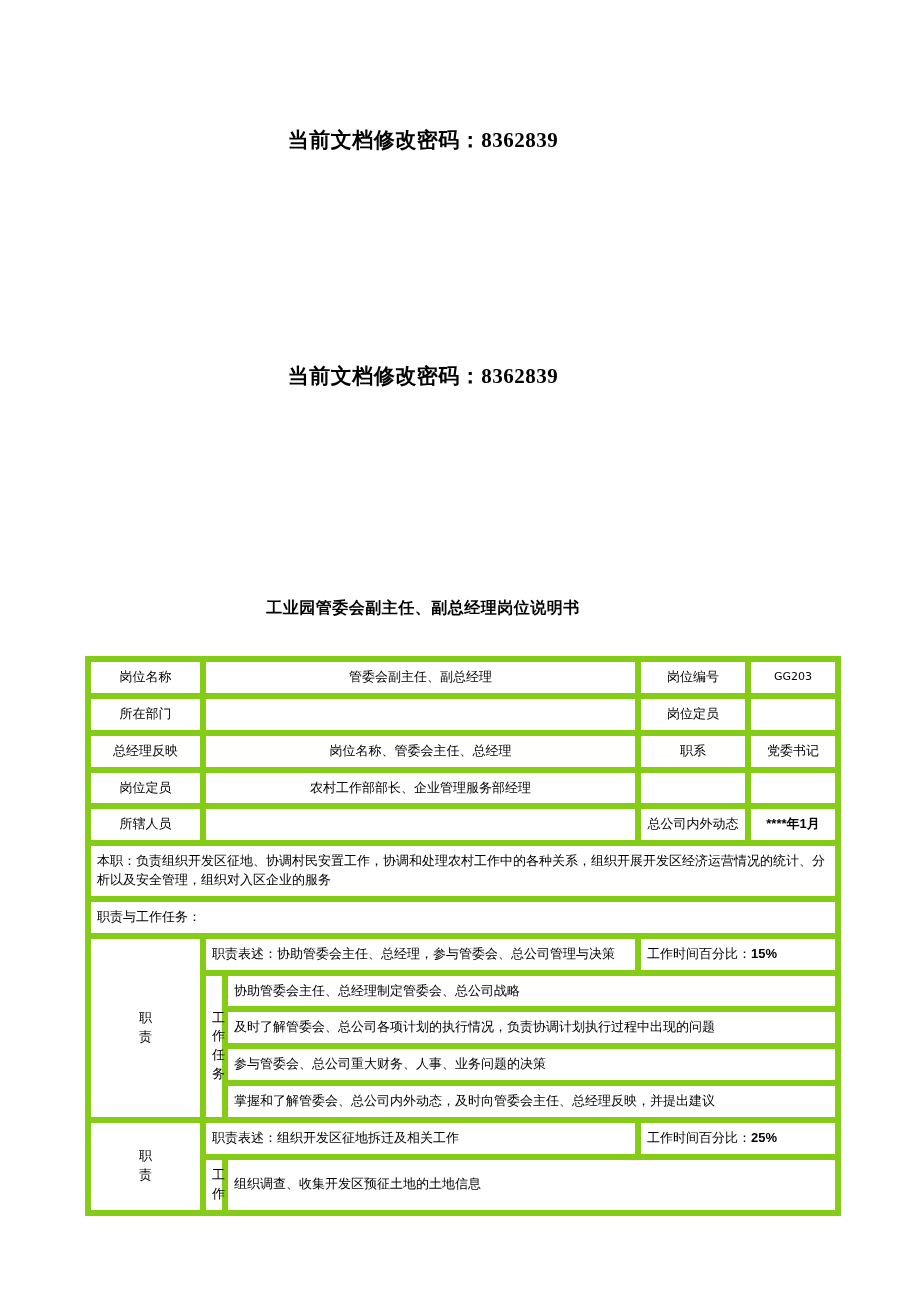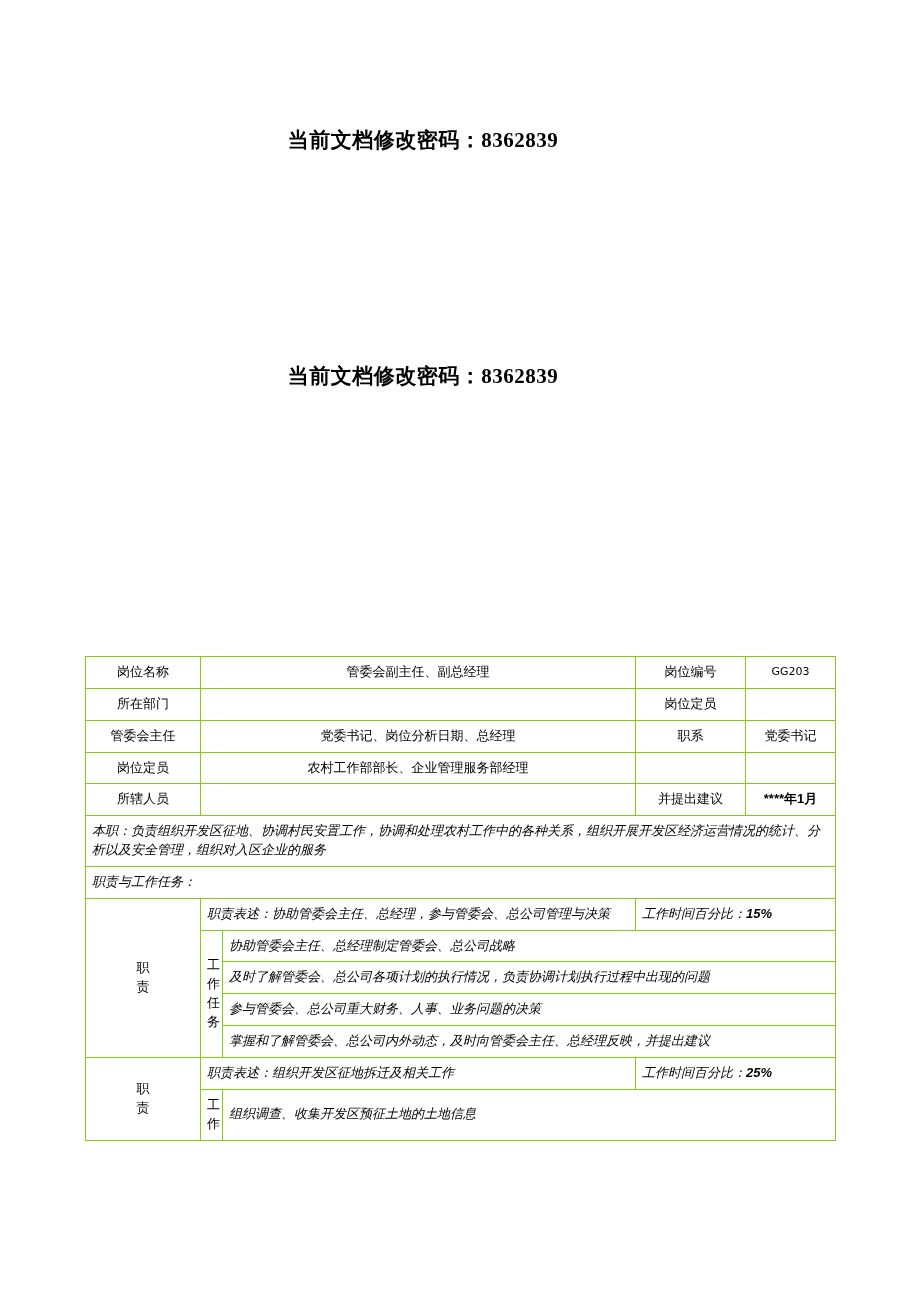--- a/index.html
+++ b/index.html
@@ -50,28 +50,28 @@
     width: 750px;
   }
   table.jd {
     border-collapse: collapse;
     width: 750px;
     table-layout: fixed;
     font-size: 13px;
     font-family: "Liberation Sans", sans-serif;
   }
   table.jd td {
-    border: 1px solid #84cc16;
+    border: 6px solid #84cc16;
     padding: 6px 6px;
     vertical-align: middle;
     line-height: 1.45;
     word-break: break-all;
   }
   .c-center { text-align: center; }
-  .c-left { text-align: left; font-style: italic; }
+  .c-left { text-align: left; }
   .row-h { height: 24px; }
   .vert {
     text-align: center;
     width: 22px;
     padding: 4px 2px;
     line-height: 1.15;
   }
   .vert span {
     display: block;
   }
@@ -82,20 +82,21 @@
 </style>
 </head>
 <body>
 
 <div class="page">
 
   <div class="pw-line pw-1">当前文档修改密码：8362839</div>
 
   <div class="pw-line pw-2">当前文档修改密码：8362839</div>
 
+  <div class="doc-title">工业园管委会副主任、副总经理岗位说明书</div>
 
   <div class="tbl-wrap">
     <table class="jd">
       <colgroup>
         <col style="width:115px">
         <col style="width:22px">
         <col style="width:55px">
         <col style="width:358px">
         <col style="width:110px">
         <col style="width:90px">
@@ -110,37 +111,37 @@
       </tr>
 
       <tr class="row-h">
         <td class="c-center">所在部门</td>
         <td class="c-center" colspan="3">&nbsp;</td>
         <td class="c-center">岗位定员</td>
         <td class="c-center">&nbsp;</td>
       </tr>
 
       <tr class="row-h">
-        <td class="c-center">管委会主任</td>
-        <td class="c-center" colspan="3">党委书记、岗位分析日期、总经理</td>
+        <td class="c-center">总经理反映</td>
+        <td class="c-center" colspan="3">岗位名称、管委会主任、总经理</td>
         <td class="c-center">职系</td>
         <td class="c-center">党委书记</td>
       </tr>
 
       <tr class="row-h">
         <td class="c-center">岗位定员</td>
         <td class="c-center" colspan="3">农村工作部部长、企业管理服务部经理</td>
         <td class="c-center">&nbsp;</td>
         <td class="c-center">&nbsp;</td>
       </tr>
 
       <tr class="row-h">
         <td class="c-center">所辖人员</td>
         <td class="c-center" colspan="3">&nbsp;</td>
-        <td class="c-center">并提出建议</td>
+        <td class="c-center">总公司内外动态</td>
         <td class="c-center bold">****年1月</td>
       </tr>
 
       <tr>
         <td class="c-left" colspan="6">本职：负责组织开发区征地、协调村民安置工作，协调和处理农村工作中的各种关系，组织开展开发区经济运营情况的统计、分析以及安全管理，组织对入区企业的服务</td>
       </tr>
 
       <tr class="row-h">
         <td class="c-left" colspan="6">职责与工作任务：</td>
       </tr>

